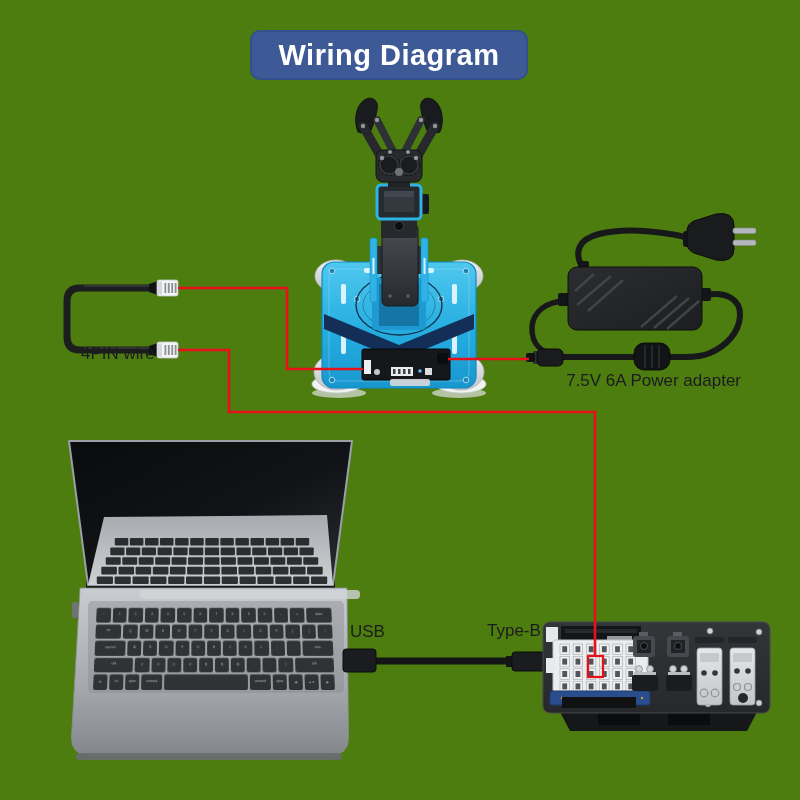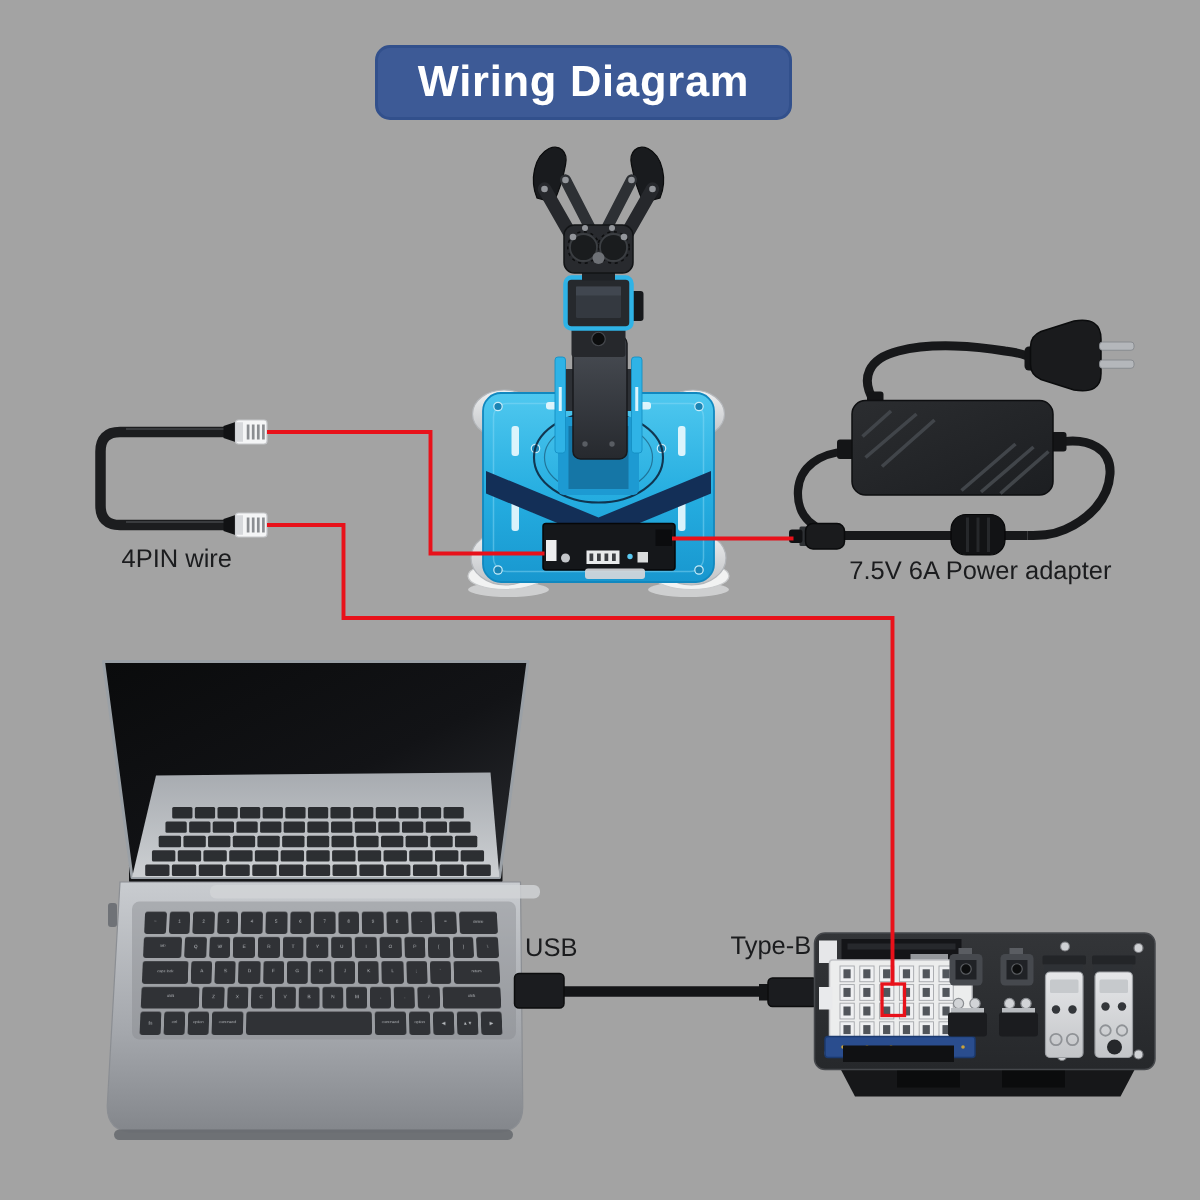--- a/index.html
+++ b/index.html
@@ -1,25 +1,25 @@
 <!DOCTYPE html>
 <html><head>
 <meta charset="utf-8">
 <style>
   html,body{margin:0;padding:0;background:#ffffff;}
-  .stage{position:relative;width:800px;height:800px;background:#a3a3a3;overflow:hidden;
+  .stage{position:relative;width:800px;height:800px;background:#4d7c0f;overflow:hidden;
          font-family:"Liberation Sans",sans-serif;}
   .stage svg{position:absolute;left:0;top:0;}
   .banner{position:absolute;left:250px;top:30px;width:278px;height:50px;background:#3d5a96;
           border:2px solid #32508c;border-radius:10px;box-sizing:border-box;
           display:flex;align-items:center;justify-content:center;
           color:#ffffff;font-size:29px;font-weight:bold;letter-spacing:.5px;z-index:3;}
   .lbl{position:absolute;color:#1b1c1e;font-size:17px;z-index:3;white-space:nowrap;}
   .lbl-adapter{left:557px;top:371px;width:184px;text-align:right;}
-  .lbl-fourpin{left:81px;top:363px;}
+  .lbl-fourpin{left:81px;top:344px;}
   .lbl-usb{left:350px;top:622px;}
   .lbl-typeb{left:487px;top:621px;}
   .keyboard{position:absolute;left:93px;top:604px;width:242px;height:86px;z-index:2;
             display:flex;flex-direction:column;gap:2px;
             transform:perspective(420px) rotateX(9deg);transform-origin:50% 100%;}
   .krow{display:flex;gap:2px;flex:1 1 0;}
   .key{flex:1 1 0;min-width:0;background:#303236;border-radius:2px;color:#b4b7bb;
        font-size:3.2px;line-height:1;display:flex;align-items:center;justify-content:center;
        overflow:hidden;box-shadow:inset 0 .5px 0 rgba(255,255,255,.16);}
   .key.small{font-size:2.6px;}

